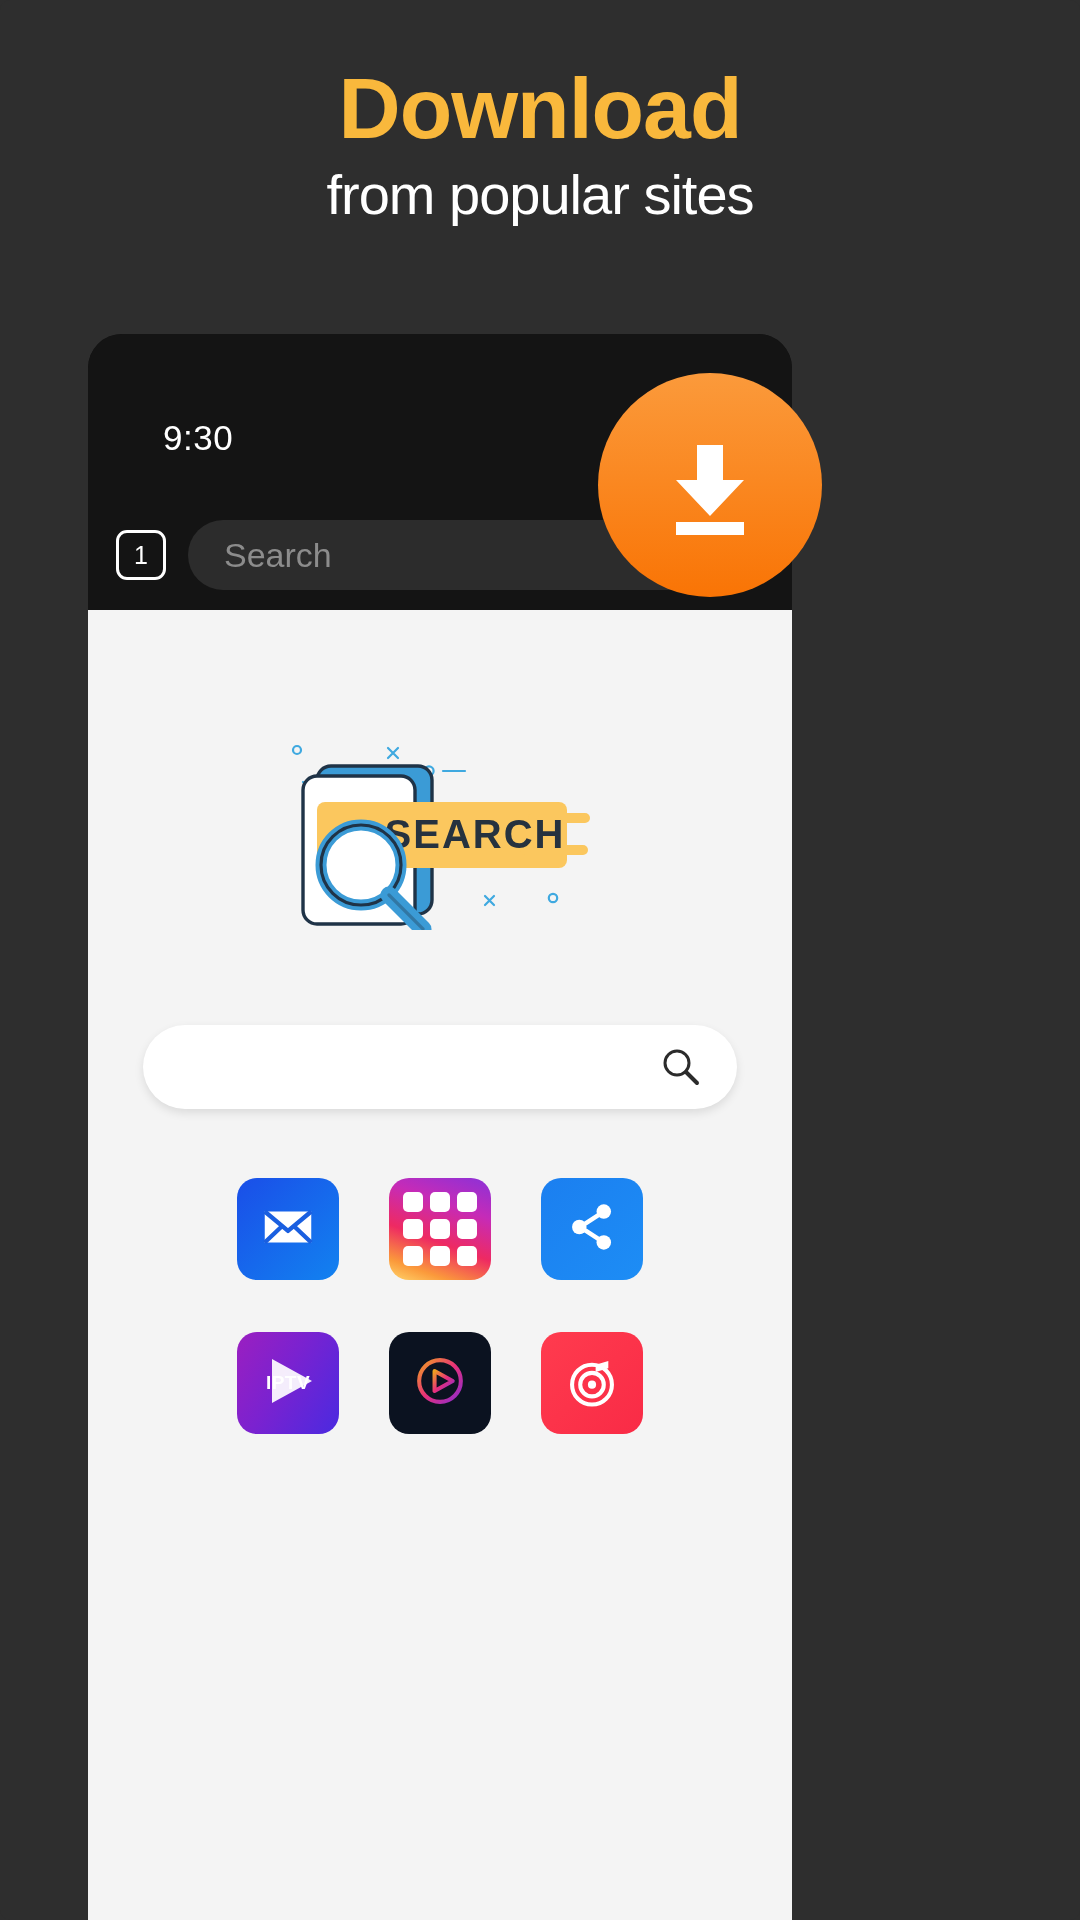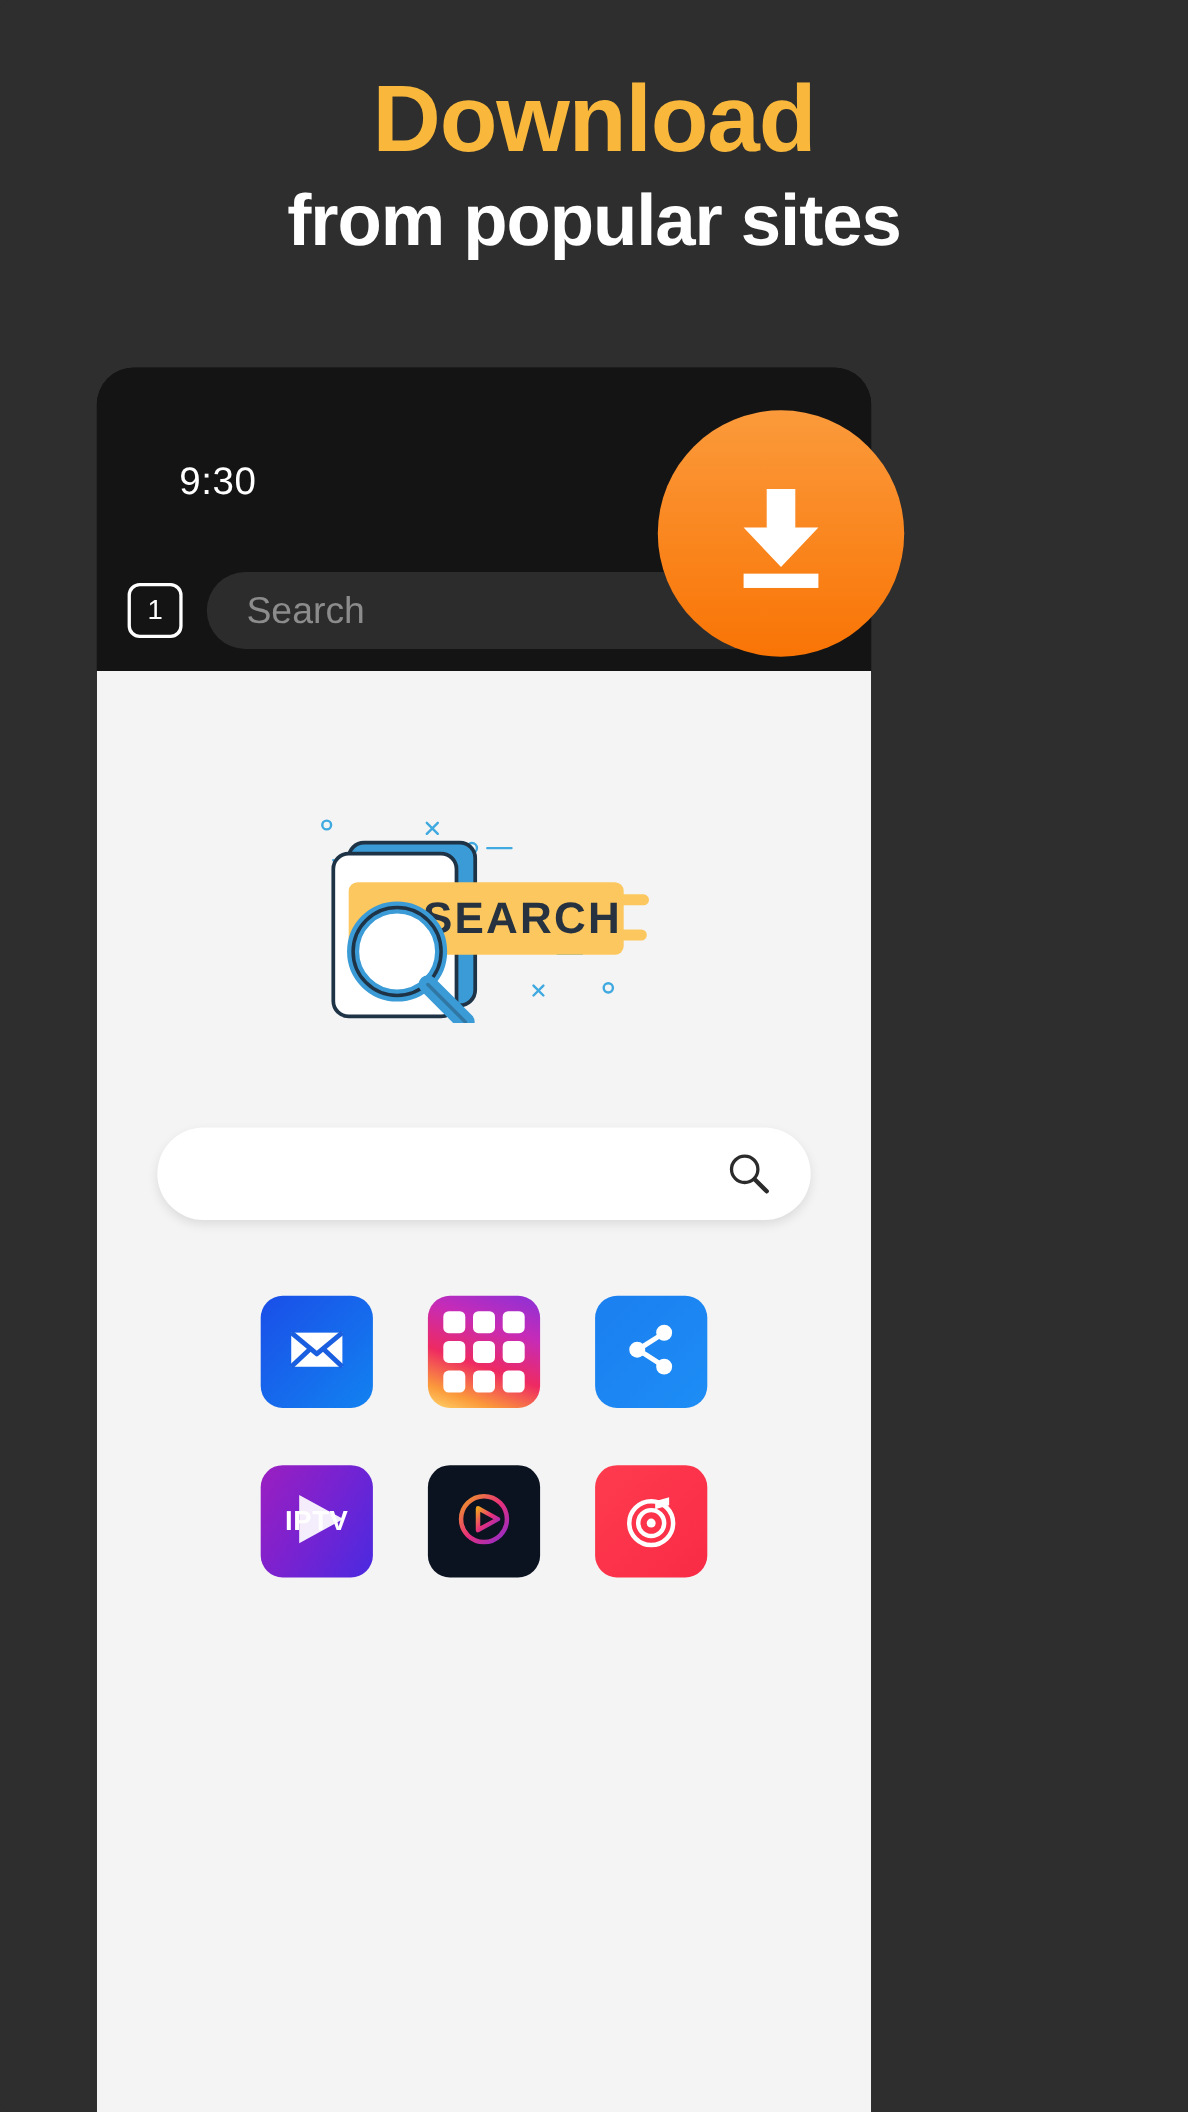--- a/index.html
+++ b/index.html
@@ -26,22 +26,22 @@
   .headline .line1 {
     display:block;
     font-size:86px;
     font-weight:bold;
     color:#f9b83c;
     letter-spacing:-1px;
     line-height:1.12;
   }
   .headline .line2 {
     display:block;
-    font-size:66px;
-    font-weight:bold;
+    font-size:56px;
+    font-weight:normal;
     color:#ffffff;
     letter-spacing:-1px;
     line-height:1.12;
     margin-top:8px;
   }
 
   
   .phone {
     position:absolute;
     left:88px; top:334px;
@@ -170,21 +170,21 @@
   .grid-dots {
     display:grid;
     grid-template-columns:repeat(3,20px);
     grid-template-rows:repeat(3,20px);
     gap:7px;
   }
   .grid-dots span { background:#ffffff; border-radius:5px; display:block; }
   .iptv-label {
     position:absolute;
     color:#ffffff;
-    font-size:25px;
+    font-size:19px;
     font-weight:bold;
     letter-spacing:0.5px;
     z-index:3;
   }
 </style>
 </head>
 <body>
 
 <div class="canvas">
 

